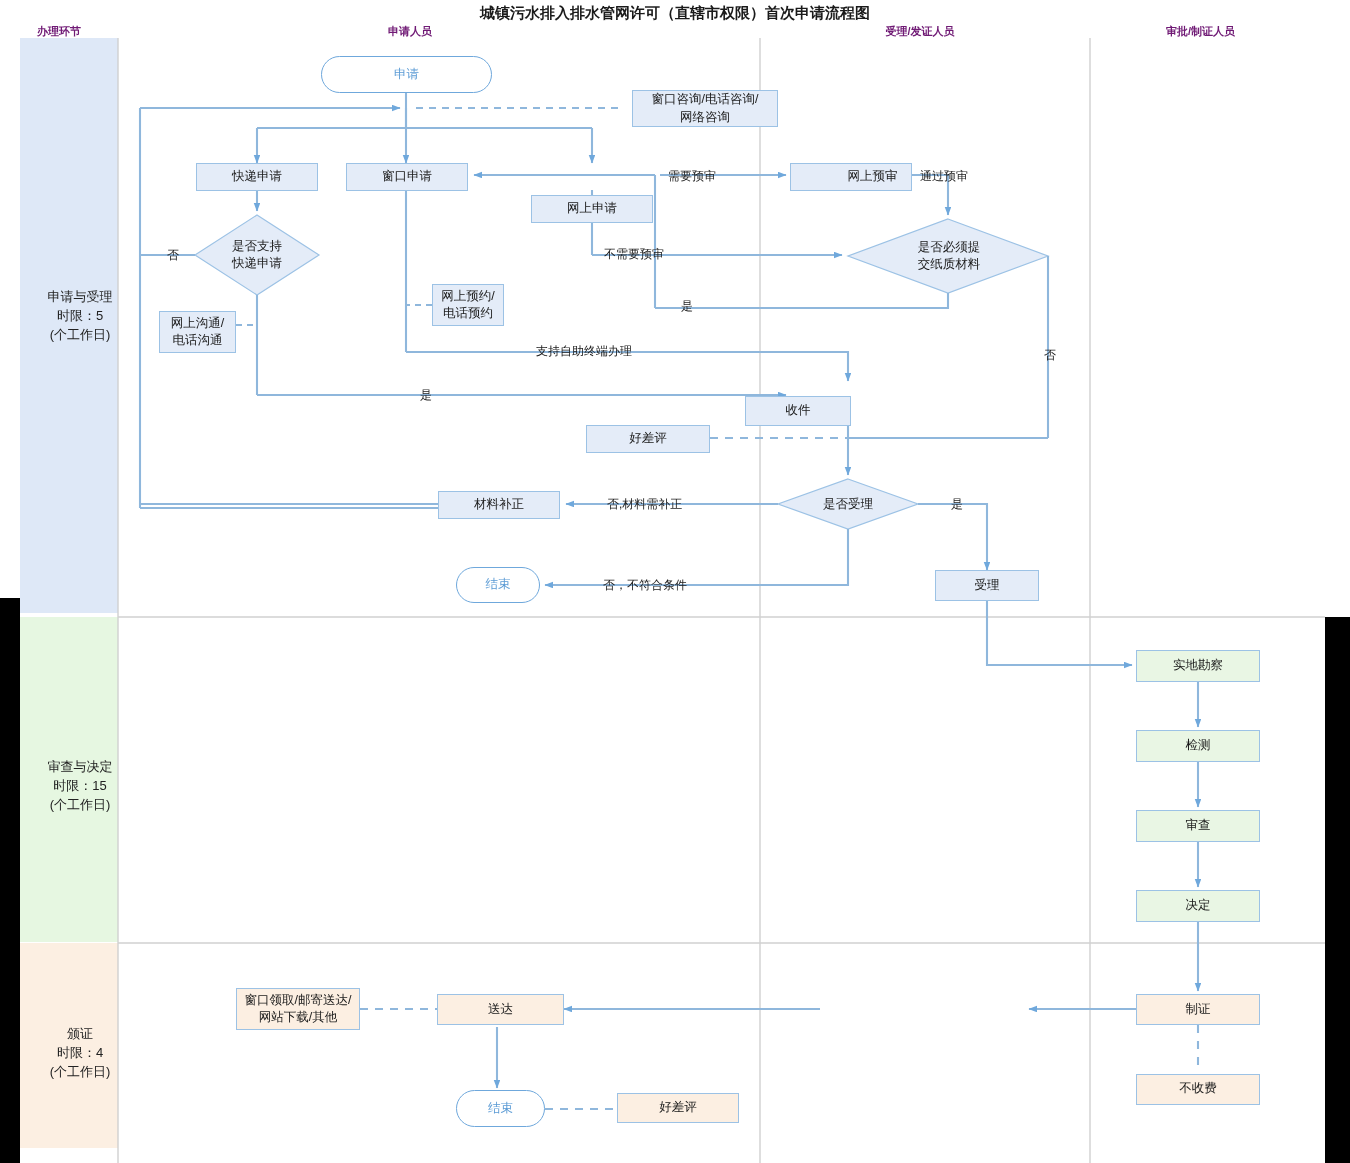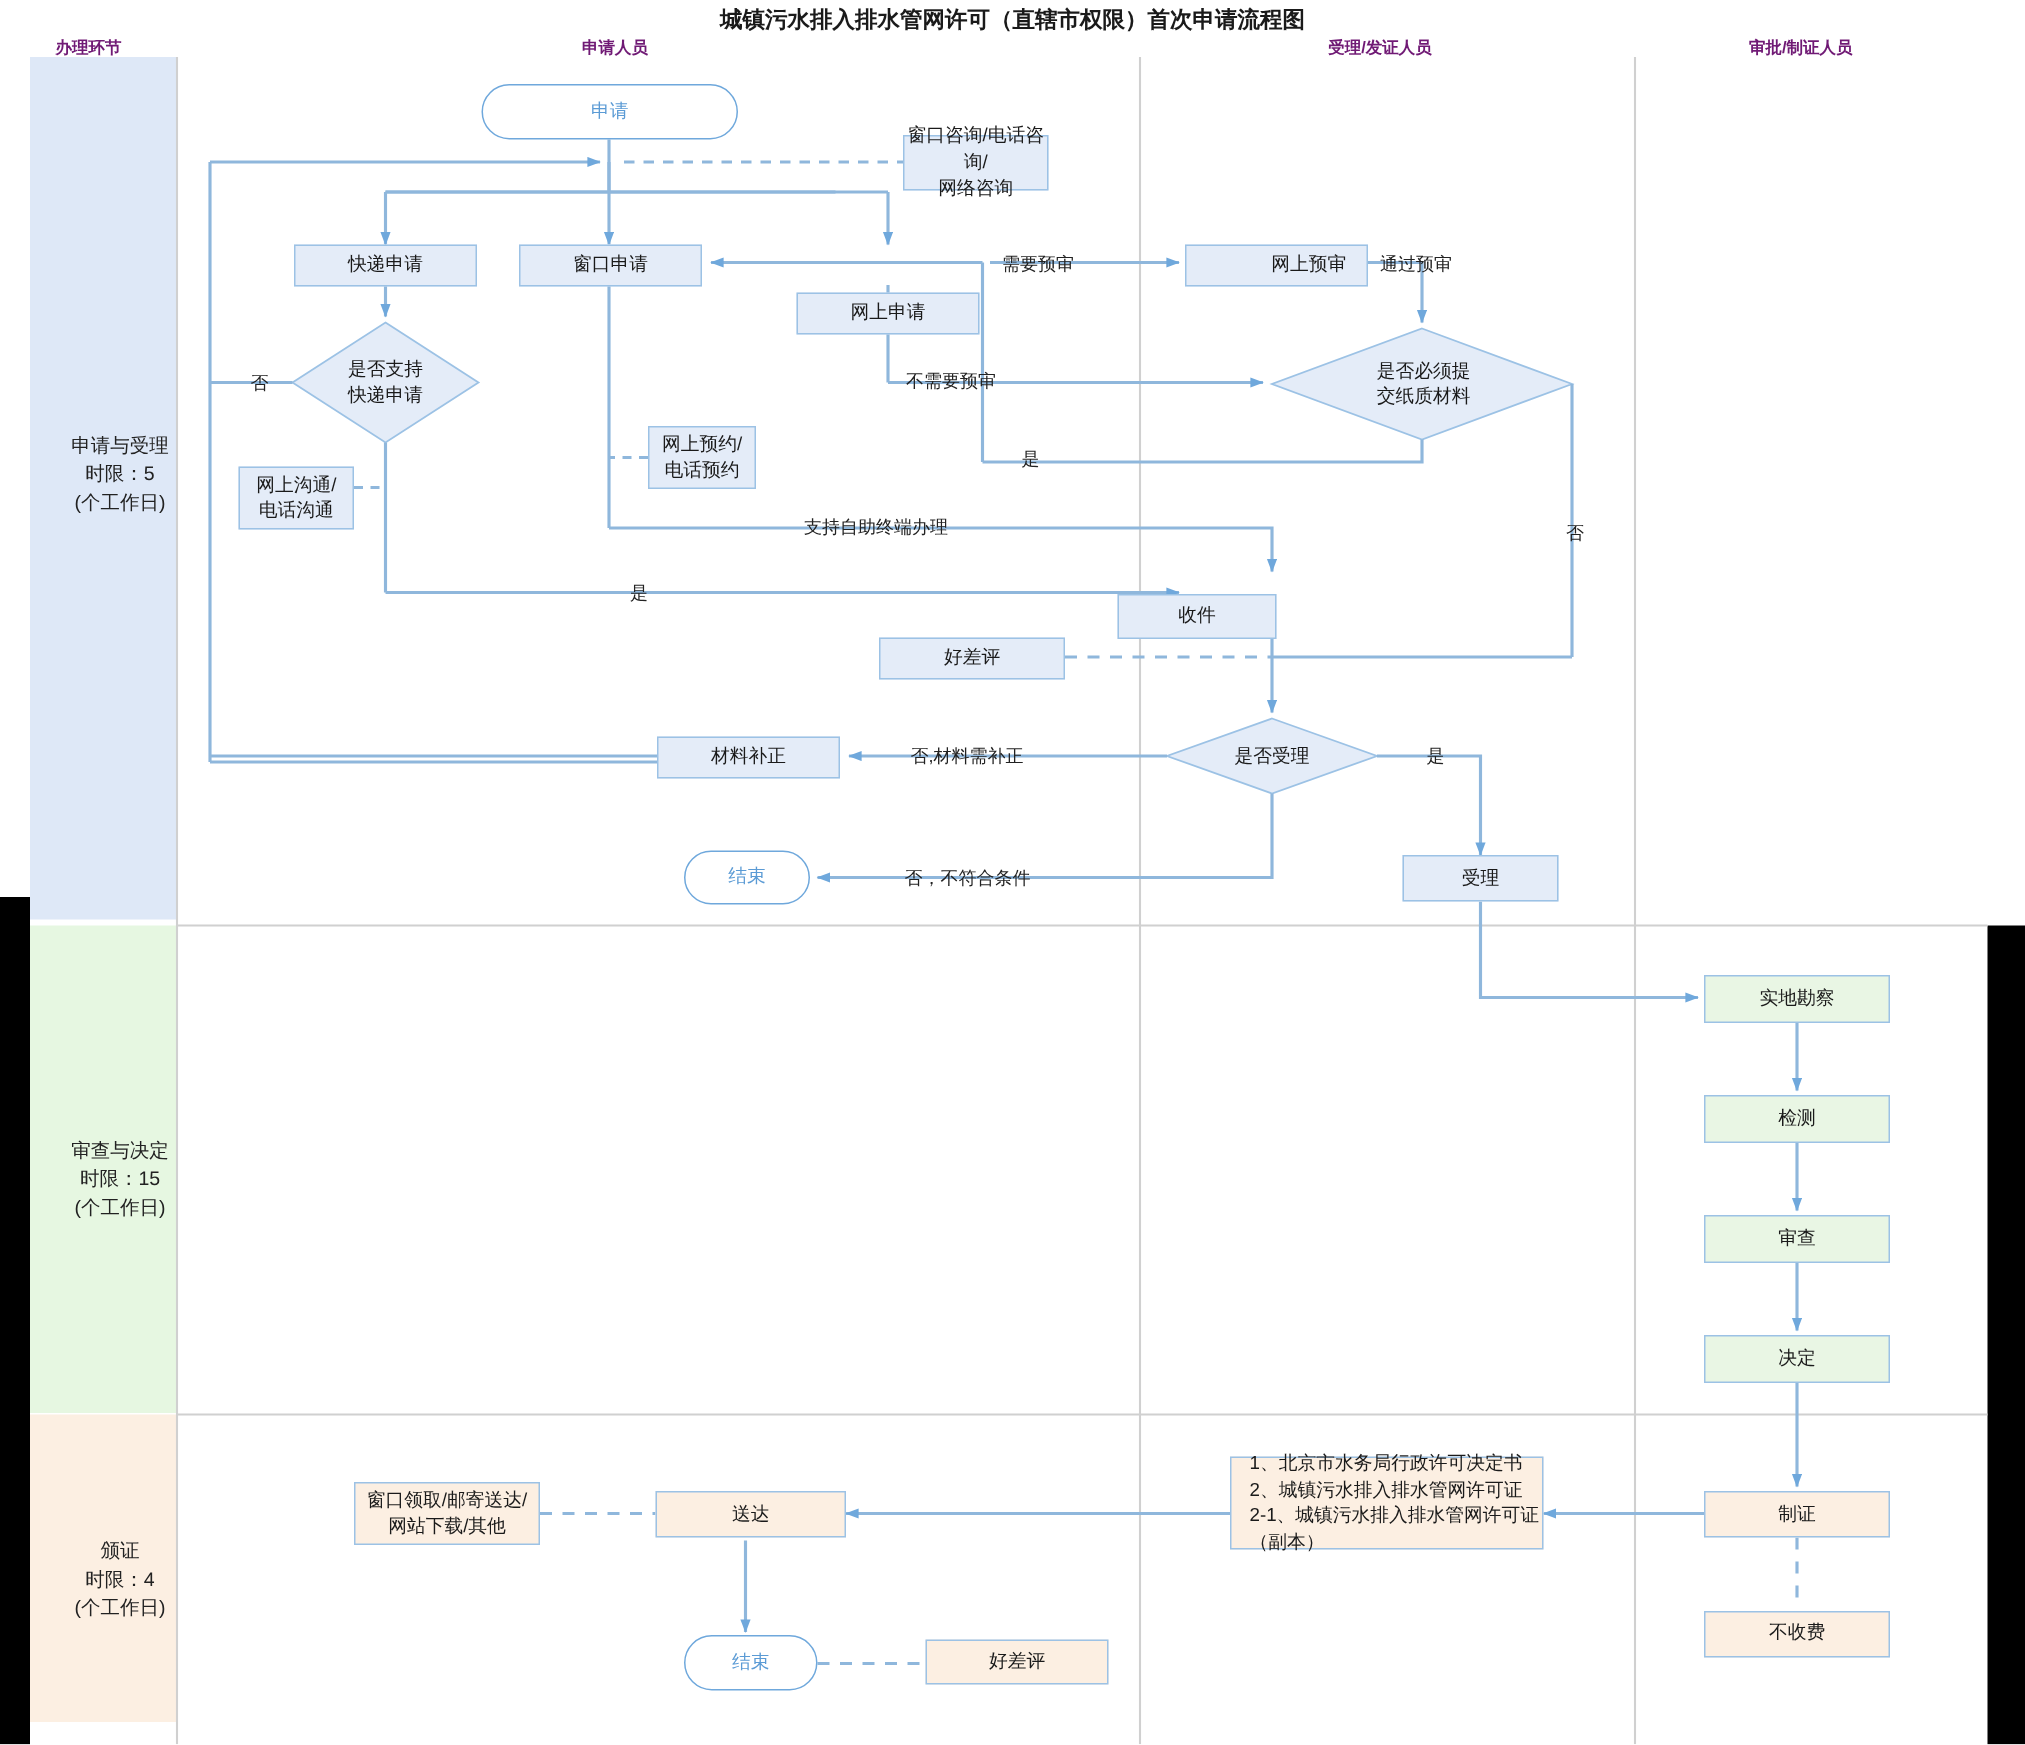--- a/index.html
+++ b/index.html
@@ -150,21 +150,21 @@
       <path d="M360,1009 L437,1009" stroke-dasharray="8,7"></path>
 
       <path d="M497,1027 L497,1088" marker-end="url(#ah)"></path>
 
       <path d="M545,1109 L617,1109" stroke-dasharray="8,7"></path>
     </g>
   </svg>
 
   <div class="node n-term" style="left:321px;top:56px;width:171px;height:37px;">申请</div>
 
-  <div class="node n-blue" style="left:602px;top:90px;width:97px;height:37px;">
+  <div class="node n-blue" style="left:632px;top:90px;width:146px;height:37px;">
     <span>窗口咨询/电话咨询/<br>网络咨询</span>
   </div>
 
   <div class="node n-blue" style="left:196px;top:163px;width:122px;height:28px;">快递申请</div>
   <div class="node n-blue" style="left:346px;top:163px;width:122px;height:28px;">窗口申请</div>
   <div class="node n-blue" style="left:531px;top:163px;width:122px;height:28px;margin-top:32px;">网上申请</div>
   <div class="node n-blue" style="left:790px;top:163px;width:122px;height:28px;padding-left:43px;">网上预审</div>
 
   <div class="diamond-lbl" style="left:205px;top:232px;width:104px;height:46px;">
     <span>是否支持<br>快递申请</span>
@@ -195,23 +195,20 @@
   <div class="node n-blue" style="left:935px;top:570px;width:104px;height:31px;">受理</div>
 
   <div class="node n-green" style="left:1136px;top:650px;width:124px;height:32px;">实地勘察</div>
   <div class="node n-green" style="left:1136px;top:730px;width:124px;height:32px;">检测</div>
   <div class="node n-green" style="left:1136px;top:810px;width:124px;height:32px;">审查</div>
   <div class="node n-green" style="left:1136px;top:890px;width:124px;height:32px;">决定</div>
 
   <div class="node n-orange" style="left:1136px;top:994px;width:124px;height:31px;">制证</div>
   <div class="node n-orange" style="left:1136px;top:1074px;width:124px;height:31px;font-family:Liberation Mono, monospace;">不收费</div>
 
-  <div class="node n-orange n-left" style="left:820px;top:971px;width:209px;height:62px;">
-    <span>1、北京市水务局行政许可决定书<br>2、城镇污水排入排水管网许可证<br>2-1、城镇污水排入排水管网许可证（副本）</span>
-  </div>
 
   <div class="node n-orange" style="left:437px;top:994px;width:127px;height:31px;">送达</div>
 
   <div class="node n-orange" style="left:236px;top:988px;width:124px;height:42px;">
     <span>窗口领取/邮寄送达/<br>网站下载/其他</span>
   </div>
 
   <div class="node n-term" style="left:456px;top:1090px;width:89px;height:37px;">结束</div>
 
   <div class="node n-orange" style="left:617px;top:1093px;width:122px;height:30px;">好差评</div>

